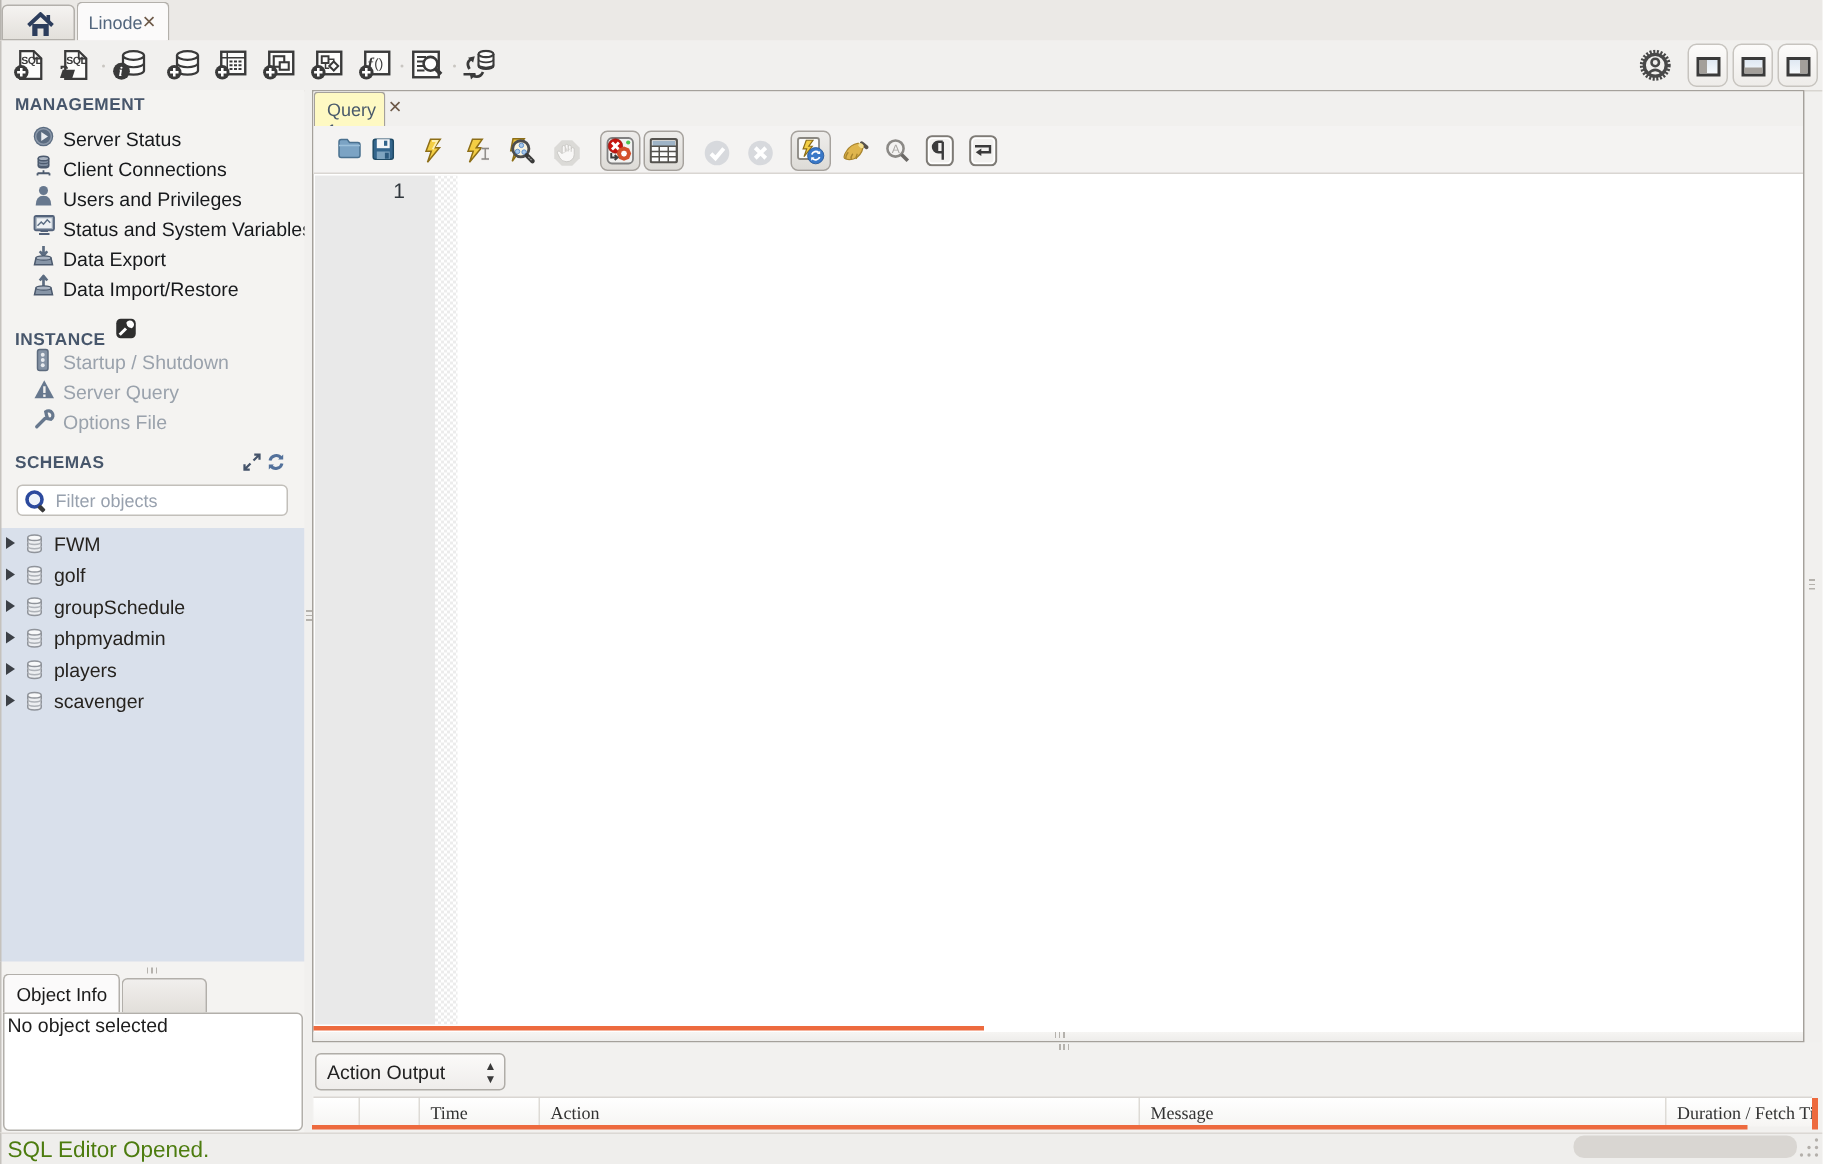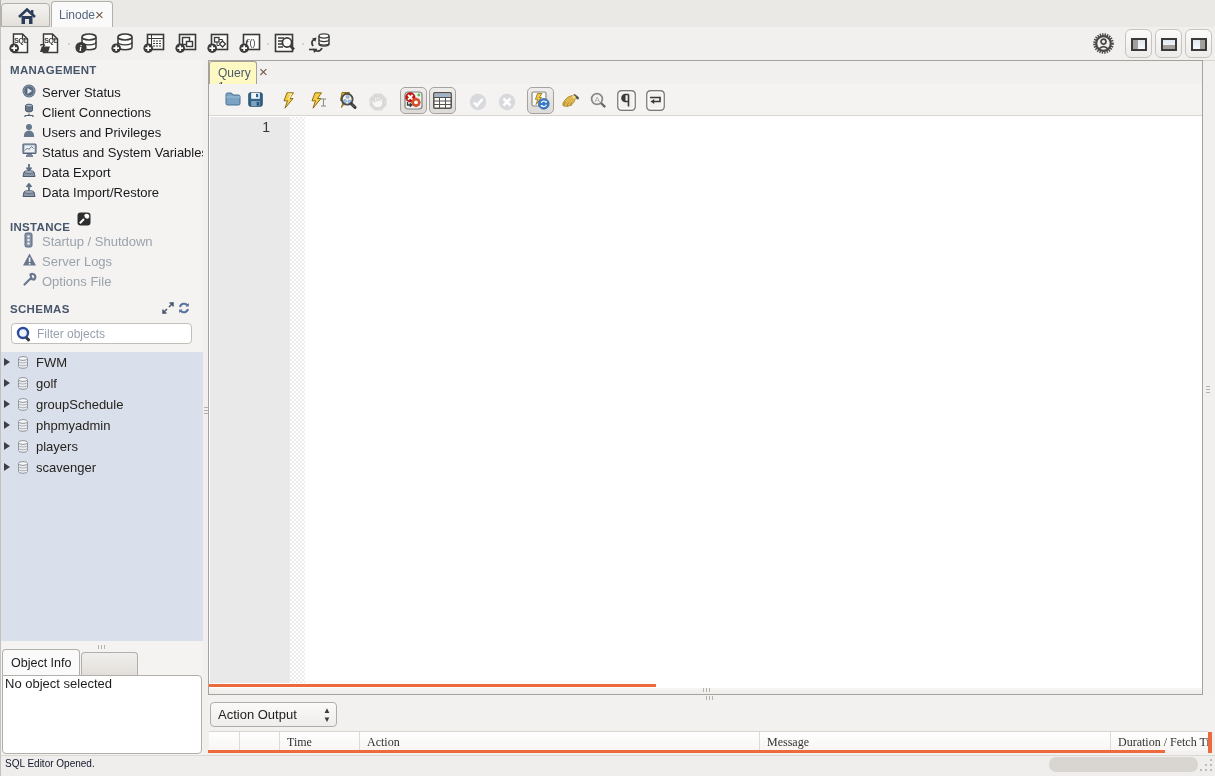--- a/index.html
+++ b/index.html
@@ -65,21 +65,21 @@
 #dropdown { left:210px; top:702px; width:127px; height:25px; border:1px solid #b0ada8; border-radius:4px; background:linear-gradient(#fbfaf9,#efedeb); }
 #dropdown .t { position:absolute; left:7px; top:4px; font-size:13px; color:#222; }
 #dropdown .ar { position:absolute; left:112px; top:3px; font-size:8px; color:#3a3a3a; line-height:9px; }
 #theader { left:209px; top:731px; width:999px; height:20px; background:linear-gradient(#ffffff,#f6f5f3); border-top:1px solid #d9d6d2;font-family:Liberation Serif, serif; }
 #theader .col { position:absolute; top:0; height:20px; border-left:1px solid #dedbd6; }
 #theader .ht { position:absolute; top:3px; font-size:12px; color:#323232; white-space:nowrap; }
 #theader-orange { left:208px; top:750px; width:957px; height:3px; background:#ed6a3e; }
 #vscroll-o { left:1208px; top:732px; width:4px; height:21px; background:#ed6a3e; }
 
 #statusbar { left:0; top:755px; width:1215px; height:21px; background:#efeeec; border-top:1px solid #dbd8d4; border-left:1px solid #c5c2bd; }
-#statusbar .t { position:absolute; left:4px; top:2px; font-size:10px; color:#0f172a; }
+#statusbar .t { position:absolute; left:4px; top:2px; font-size:15px; color:#4d7c0f; }
 #spill { position:absolute; left:1049px; top:757px; width:149px; height:15px; background:#d9d6d2; border-radius:7px; }
 </style>
 </head>
 <body>
 <div class="abs" id="tabbar"></div>
 <div class="abs" id="hometab">
   <svg width="18" height="17" viewBox="0 0 18 17">
     <path d="M1 9 L9 1.5 L17 9" fill="none" stroke="#2c3d5c" stroke-width="2.6"></path>
     <path d="M3.5 8 L3.5 16 L7 16 L7 11 L11 11 L11 16 L14.5 16 L14.5 8" fill="#2c3d5c"></path>
     <rect x="13" y="2" width="2.4" height="4" fill="#2c3d5c"></rect>
@@ -245,21 +245,21 @@
   </svg>
 <svg class="sic" style="top:252px;" width="15" height="15" viewBox="0 0 15 15">
     <path d="M7.5 1.5 L14 13.5 H1 Z" fill="#67788e"></path>
     <rect x="6.8" y="5.5" width="1.6" height="4.5" fill="#f4f3f1"></rect>
     <rect x="6.8" y="11" width="1.6" height="1.6" fill="#f4f3f1"></rect>
   </svg>
 <svg class="sic" style="top:272px;" width="15" height="15" viewBox="0 0 15 15">
     <path d="M2.5 12.5 L8 7 M8.5 2.5 a3 3 0 1 1 3.5 5 l-2.3 -0.5 -0.7 -2.3 Z" fill="none" stroke="#67788e" stroke-width="2.2" stroke-linecap="round"></path>
   </svg>
 <div class="sitem dis" style="top:234px;">Startup / Shutdown</div>
-<div class="sitem dis" style="top:254px;">Server Logs</div>
+<div class="sitem dis" style="top:254px;">Server Query</div>
 <div class="sitem dis" style="top:274px;">Options File</div>
 <div class="shead" style="top:303px;">SCHEMAS</div>
 <svg class="abs" style="left:162px; top:302px;" width="12" height="12" viewBox="0 0 12 12">
     <path d="M7 5 L11 1 M7.5 1 h3.5 v3.5 M5 7 L1 11 M1 7.5 v3.5 h3.5" fill="none" stroke="#44536a" stroke-width="1.5"></path>
   </svg>
 <svg class="abs" style="left:177px; top:301px;" width="14" height="14" viewBox="0 0 14 14">
     <path d="M3 6 a4.2 4.2 0 0 1 7.5 -1.5 M11 8 a4.2 4.2 0 0 1 -7.5 1.5" fill="none" stroke="#53719b" stroke-width="2"></path>
     <path d="M11.8 2 v3.4 h-3.4 Z" fill="#53719b"></path>
     <path d="M2.2 12 v-3.4 h3.4 Z" fill="#53719b"></path>
   </svg>

